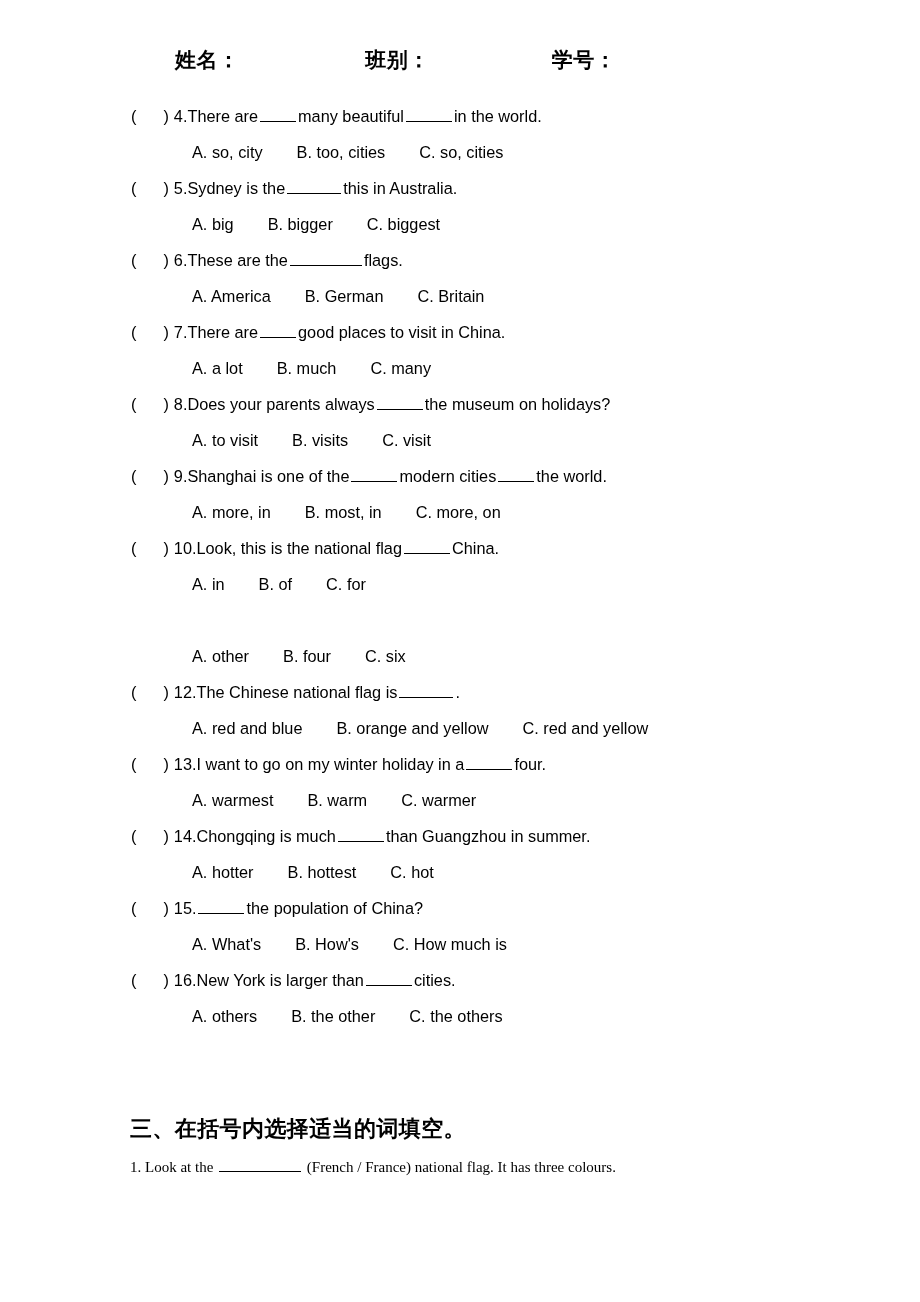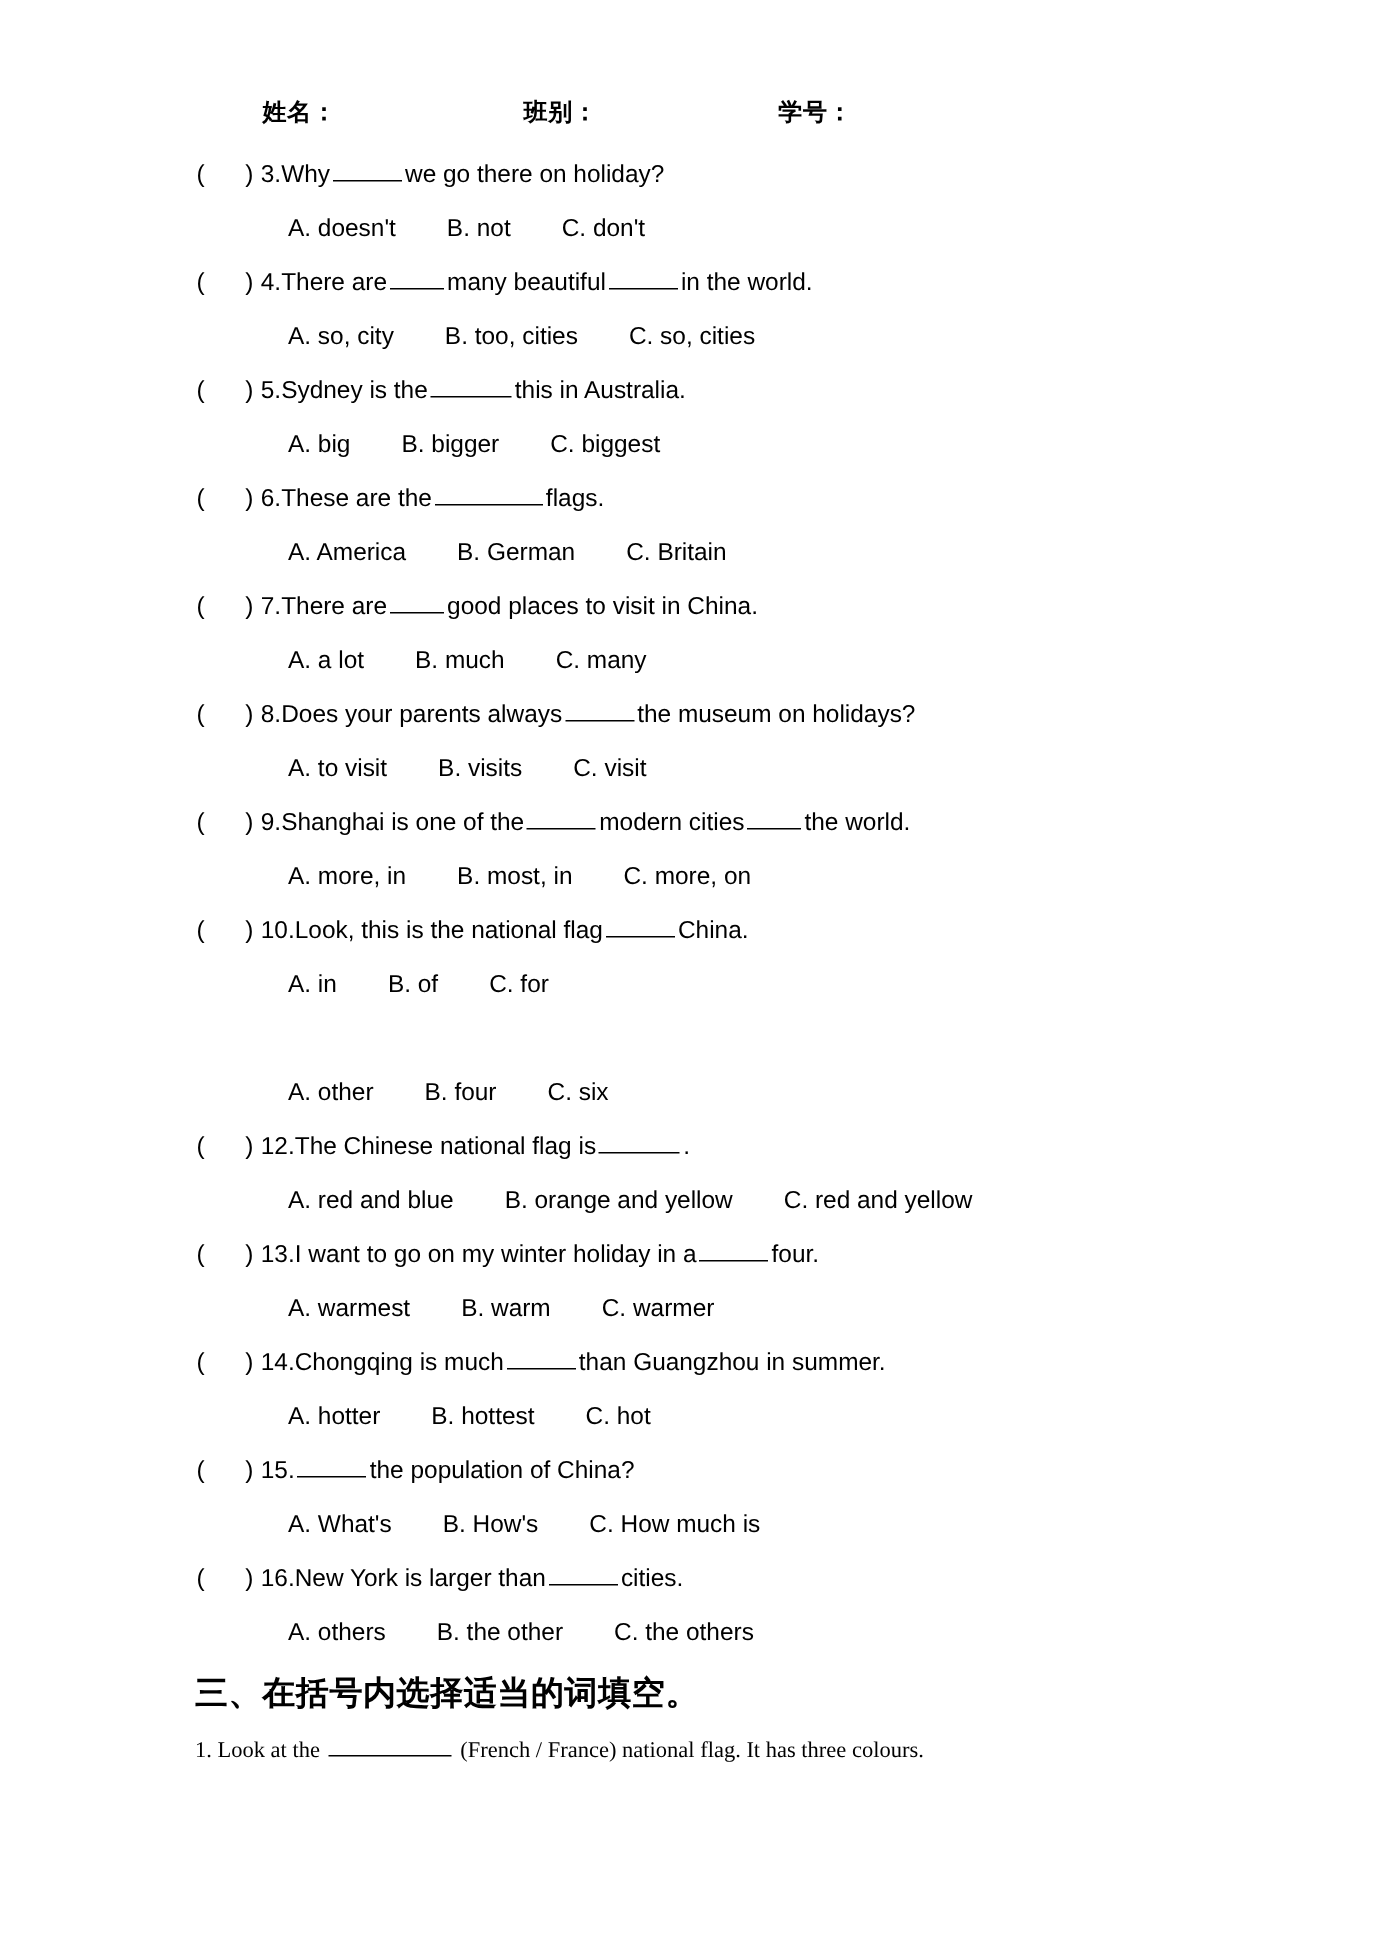--- a/index.html
+++ b/index.html
@@ -17,25 +17,25 @@
     width: 920px;
     height: 1302px;
     background: #ffffff;
     overflow: hidden;
     box-sizing: border-box;
   }
 
   
   .doc-header {
     position: absolute;
-    top: 63px;
+    top: 47px;
     left: 131px;
     width: 700px;
     height: 26px;
-    font-size: 16px;
+    font-size: 21px;
     line-height: 26px;
     white-space: nowrap;
   }
   .doc-header .hfield {
     display: inline-block;
     font-weight: 600;
     letter-spacing: 0.5px;
   }
   .doc-header .hfield.f1 { margin-left: 44px; }
   .doc-header .hfield.f2 { margin-left: 120px; }
@@ -121,24 +121,20 @@
 <div class="page">
 
   <div class="doc-header">
     <span class="hfield f1">姓名：</span>
     <span class="hfield f2">班别：</span>
     <span class="hfield f3">学号：</span>
   </div>
 
   <div class="questions">
       <div class="qblock">
-        <div class="qline"><span class="paren-open">(</span><span class="paren-gap"></span><span class="paren-close">)</span><span class="qtext">3. </span><span class="qtext">Why </span><span class="blank w5"></span><span class="qtext"> we go there on holiday?</span></div>
-        <div class="oline"><span class="opt">A. doesn't</span><span class="opt">B. not</span><span class="opt">C. don't</span></div>
-      </div>
-      <div class="qblock">
         <div class="qline"><span class="paren-open">(</span><span class="paren-gap"></span><span class="paren-close">)</span><span class="qtext">4. </span><span class="qtext">There are </span><span class="blank w4"></span><span class="qtext"> many beautiful </span><span class="blank w5"></span><span class="qtext"> in the world.</span></div>
         <div class="oline"><span class="opt">A. so, city</span><span class="opt">B. too, cities</span><span class="opt">C. so, cities</span></div>
       </div>
       <div class="qblock">
         <div class="qline"><span class="paren-open">(</span><span class="paren-gap"></span><span class="paren-close">)</span><span class="qtext">5. </span><span class="qtext">Sydney is the </span><span class="blank w6"></span><span class="qtext"> this in Australia.</span></div>
         <div class="oline"><span class="opt">A. big</span><span class="opt">B. bigger</span><span class="opt">C. biggest</span></div>
       </div>
       <div class="qblock">
         <div class="qline"><span class="paren-open">(</span><span class="paren-gap"></span><span class="paren-close">)</span><span class="qtext">6. </span><span class="qtext">These are the </span><span class="blank w8"></span><span class="qtext"> flags.</span></div>
         <div class="oline"><span class="opt">A. America</span><span class="opt">B. German</span><span class="opt">C. Britain</span></div>

